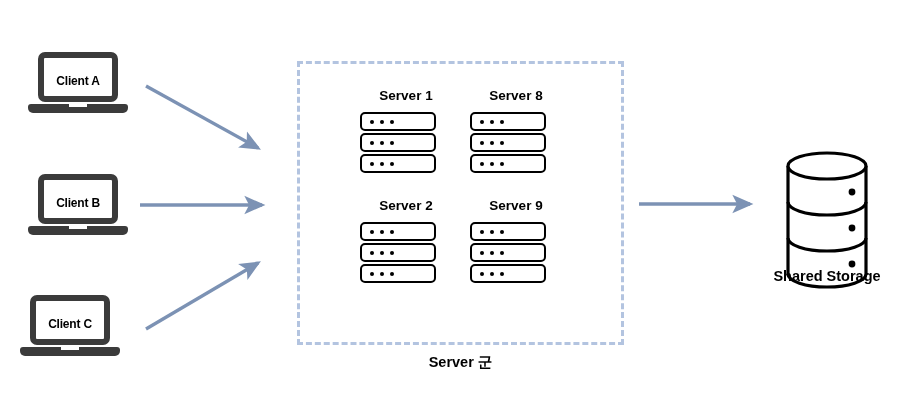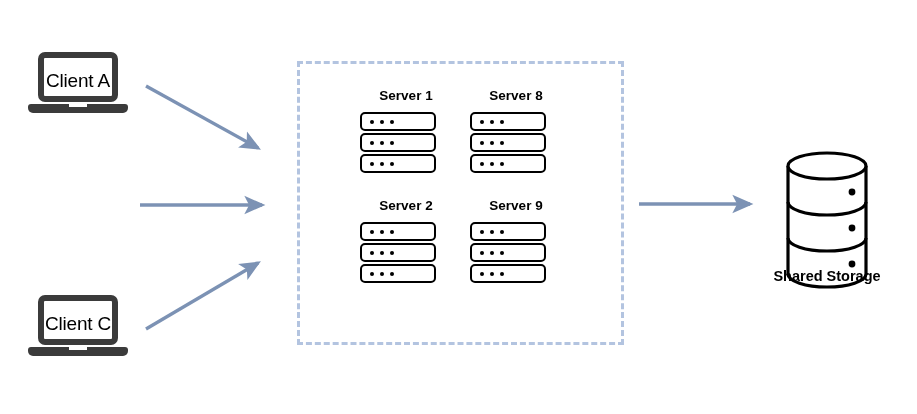--- a/index.html
+++ b/index.html
@@ -39,22 +39,22 @@
   }
   .laptop .screen-label {
     position: absolute;
     left: 10px;
     top: 0;
     width: 80px;
     height: 58px;
     display: flex;
     align-items: center;
     justify-content: center;
-    font-size: 19px;
-    font-weight: normal;
+    font-size: 12px;
+    font-weight: bold;
     color: #000000;
     letter-spacing: -0.2px;
     white-space: nowrap;
   }
   .laptop .base {
     position: absolute;
     left: 0;
     top: 52px;
     width: 100px;
     height: 9px;
@@ -179,22 +179,28 @@
     <line x1="639" y1="204" x2="750" y2="204" stroke="#7c92b4" stroke-width="3.4" marker-end="url(#ah)"></line>
   </svg>
 
   <div class="node laptop" style="left:28px; top:52px;">
     <div class="lid"></div>
     <div class="screen-label">Client A</div>
     <div class="base"></div>
     <div class="notch"></div>
   </div>
 
-
-  <div class="node laptop" style="left:28px; top:295px;">
+  <div class="node laptop" style="left:28px; top:174px;">
+    <div class="lid"></div>
+    <div class="screen-label">Client B</div>
+    <div class="base"></div>
+    <div class="notch"></div>
+  </div>
+
+  <div class="node laptop" style="left:20px; top:295px;">
     <div class="lid"></div>
     <div class="screen-label">Client C</div>
     <div class="base"></div>
     <div class="notch"></div>
   </div>
 
   <div class="server-group-box"></div>
 
   <div class="server" style="left:360px; top:88px;">
     <div class="srv-label">Server 1</div>
@@ -297,20 +303,21 @@
       <div class="unit">
           <div class="dots">
             <span class="dot"></span>
             <span class="dot"></span>
             <span class="dot"></span>
           </div>
         </div>
     </div>
   </div>
 
+  <div class="server-group-caption">Server 군</div>
 
   <div class="storage" style="left:782px; top:150px;">
     <svg width="90" height="145" viewBox="0 0 90 145">
 
       <path d="M6,16 L6,124" stroke="#000" stroke-width="3.2" fill="none"></path>
       <path d="M84,16 L84,124" stroke="#000" stroke-width="3.2" fill="none"></path>
 
       <path d="M6,124 A39,13 0 0 0 84,124" stroke="#000" stroke-width="3.2" fill="#fff"></path>
 
       <path d="M6,88 A39,13 0 0 0 84,88" stroke="#000" stroke-width="3.2" fill="none"></path>

